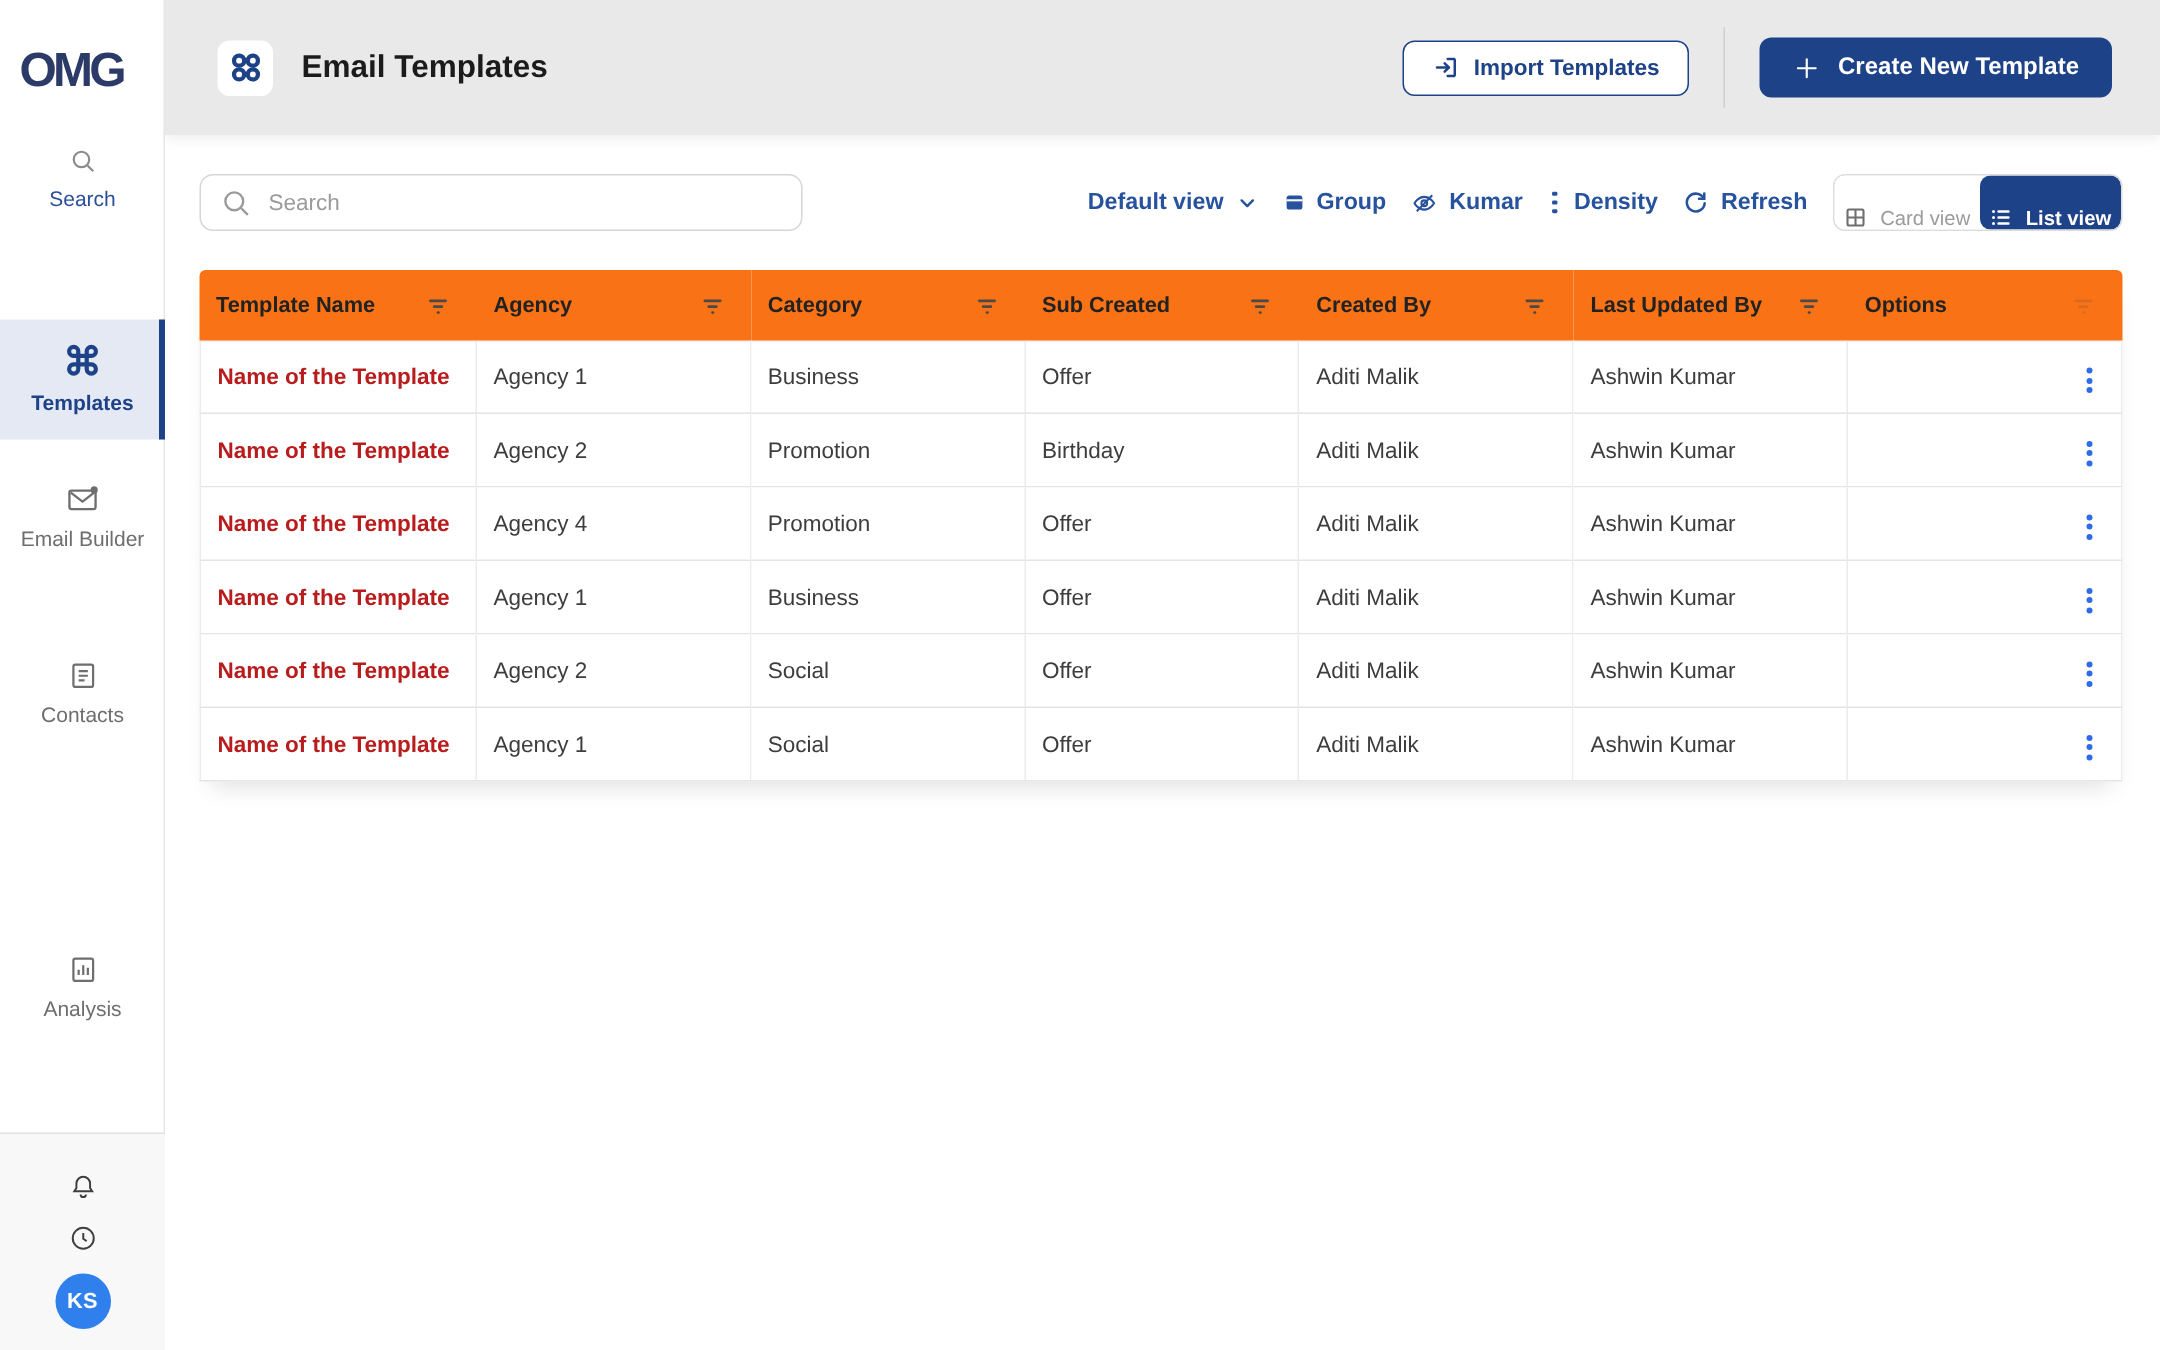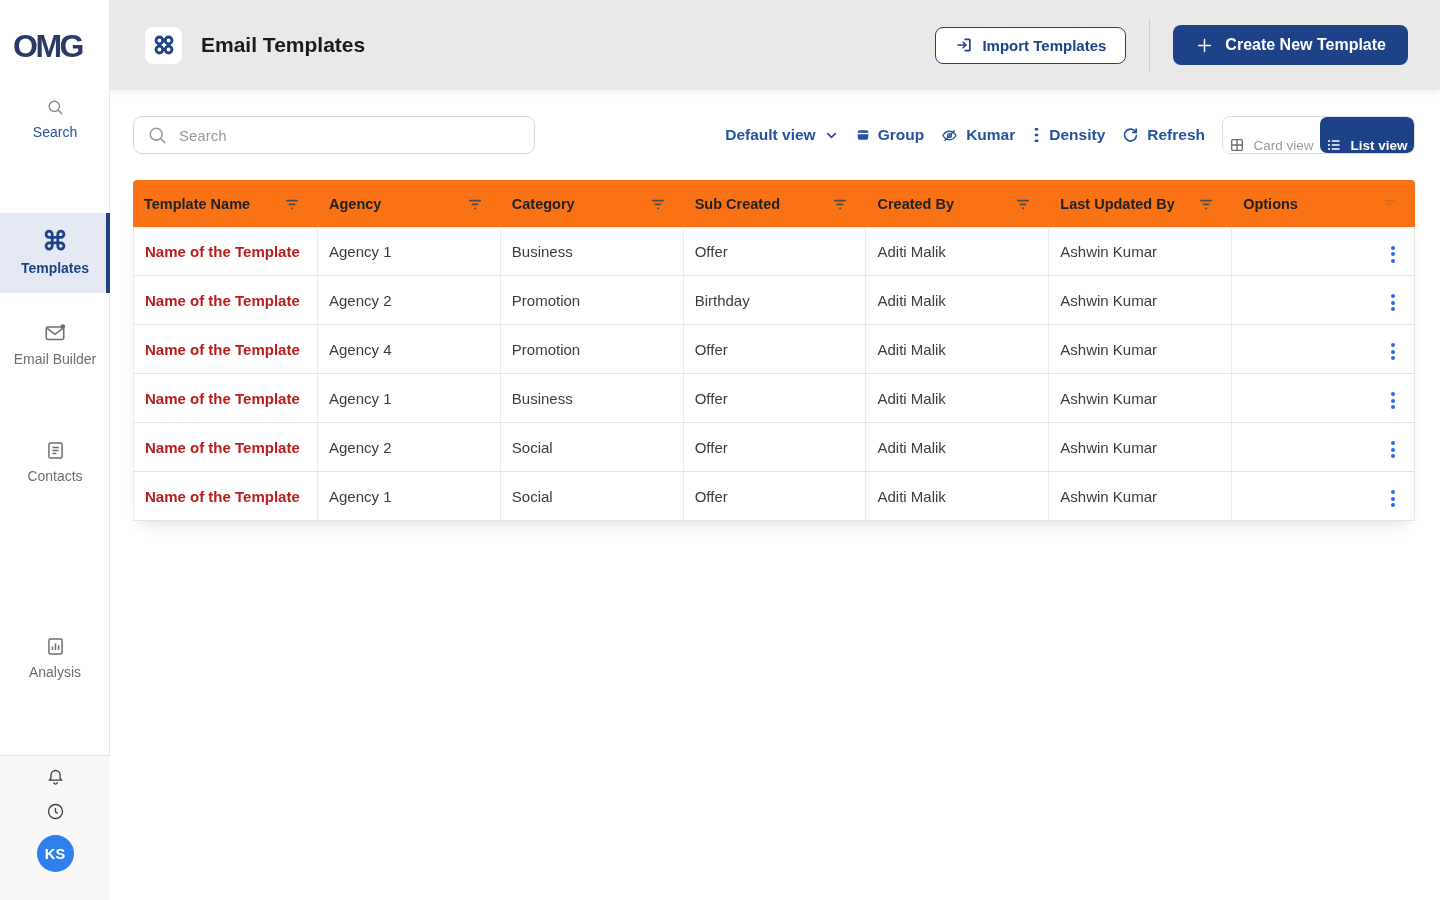--- a/index.html
+++ b/index.html
@@ -23,21 +23,21 @@
     background:#e4e9f4; color:#1e4287; font-weight:bold; }
   .item-templates .si-icon { color:#1e4287; }
   .active-bar { position:absolute; right:0; top:0; width:4px; height:100%; background:#1e4287; }
   .cmd-glyph { font-size:26px; line-height:24px; font-weight:bold; }
   .item-emailbuilder { top:322px; }
   .item-contacts { top:440px; }
   .item-distribution { top:528px; }
   .item-analysis { top:636px; }
   .side-bottom { position:absolute; left:0; top:755px; width:110px; height:145px;
     background:#f8f8f8; border-top:1px solid #e2e2e2; display:flex; flex-direction:column;
-    align-items:center; padding-top:11px; gap:13px; }
+    align-items:center; padding-top:25px; gap:13px; }
   .round-icon-btn { background:none; border:none; color:#3f3f3f; cursor:pointer; display:flex; }
   .avatar { width:37px; height:37px; border-radius:50%; background:#2f80ed; color:#fff;
     font-weight:bold; font-size:14.5px; display:flex; align-items:center; justify-content:center;
     letter-spacing:0.3px; cursor:pointer; border:none; }
   
   .topbar { position:absolute; left:110px; top:0; right:0; height:90px; background:#e9e9e9;
     display:flex; align-items:center; box-shadow:0 3px 7px rgba(0,0,0,0.06); z-index:4; }
   .app-tile { width:37px; height:37px; background:#fff; border-radius:8px; margin-left:35px;
     display:flex; align-items:center; justify-content:center; color:#1e4287; }
   .page-title { margin-left:19px; font-size:21px; font-weight:bold; color:#1b1b1b; }

